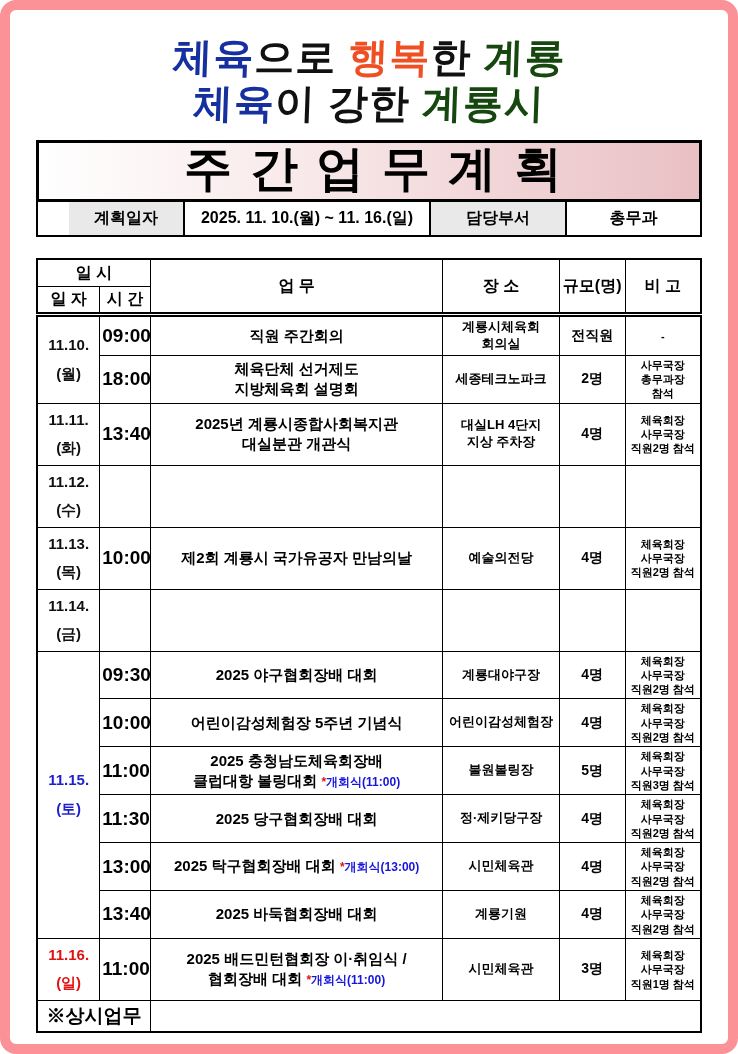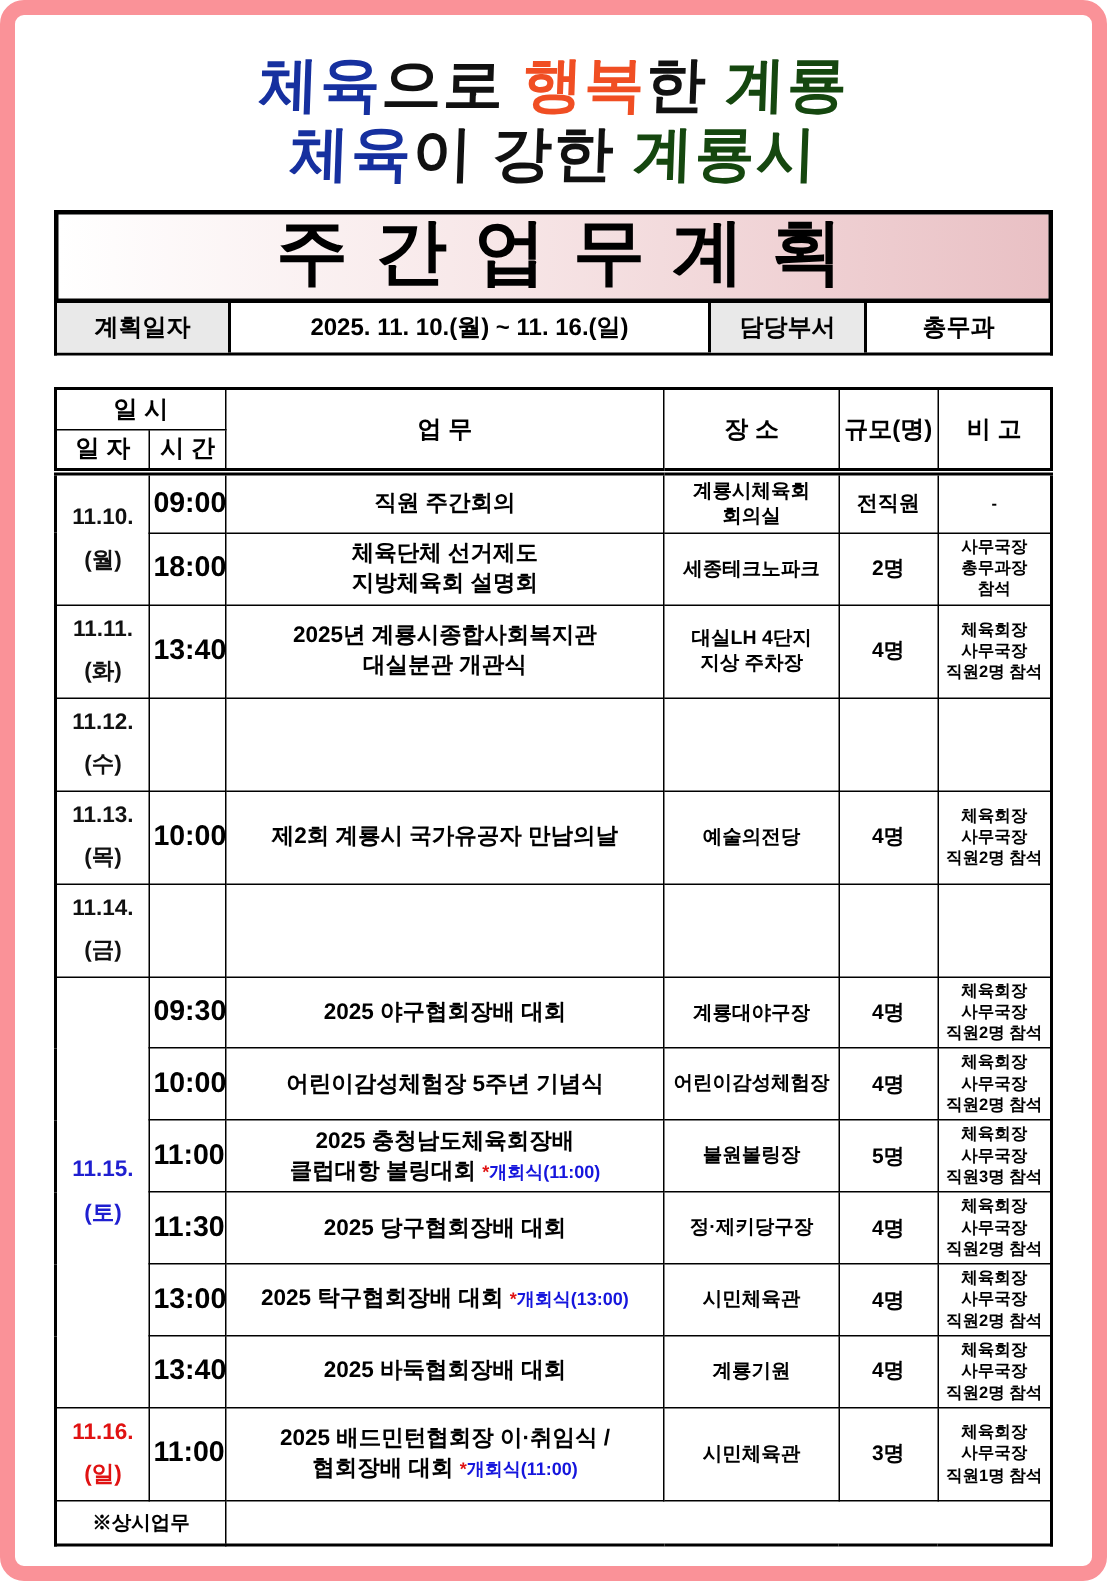--- a/index.html
+++ b/index.html
@@ -19,43 +19,43 @@
   .title-banner {
     margin-top: 14px; border: 3px solid #000000;
     background: linear-gradient(to right, #ffffff 0%, #f7e6e7 45%, #e9c0c4 100%);
     text-align: center; font-size: 48px; font-weight: 900; color: #000;
     letter-spacing: 18px; padding: 1px 0 5px 26px; line-height: 1.05;
   }
   
   .meta-row { display: flex; border: 2.5px solid #000; border-top: 0; }
   .meta-cell { border-left: 2px solid #000; text-align: center;
     font-weight: bold; font-size: 16px; padding: 6px 2px; }
-  .meta-cell:first-child { border-left: 0; }
+  .meta-cell:first-child { border-left: 0; margin-left: 31px; }
   .meta-label { width: 114px; background: #e9e9e9; }
-  .meta-date  { width: 320px; font-weight: 900; }
-  .meta-dept-label { width: 104px; background: #e9e9e9; }
+  .meta-date  { width: 246px; font-weight: 900; }
+  .meta-dept-label { width: 136px; background: #e9e9e9; }
   .meta-dept  { flex: 1; }
   
   table.sched { width: 100%; border-collapse: collapse; table-layout: fixed;
     margin-top: 21px; border: 2.5px solid #000; }
   .sched th, .sched td { border: 1.6px solid #000; text-align: center;
     vertical-align: middle; padding: 2px 2px; white-space: pre-line; }
   .sched thead th { font-size: 16px; font-weight: bold; padding: 2px 0; height: 27px; }
   .hdr-dbl { border-bottom: 5px double #000 !important; }
   .th-size { font-size: 15px; }
   .day-cell  { font-size: 15px; font-weight: bold; line-height: 1.9; }
   .time-cell { font-size: 19px; font-weight: bold; height: 40px; }
   .task-cell { font-size: 15px; font-weight: bold; line-height: 1.35; }
   .place-cell{ font-size: 13px; font-weight: bold; line-height: 1.3; }
   .size-cell { font-size: 14px; font-weight: bold; }
   .note-cell { font-size: 11px; font-weight: bold; line-height: 1.3; padding: 2px 1px; }
   .star-note { font-size: 12px; font-weight: bold; white-space: nowrap; }
   .star-ast  { color: #e01212; }
   .star-rest { color: #1515dd; }
-  .const-cell { font-size: 13px; font-weight: bold; height: 30px; }
+  .const-cell { font-size: 19px; font-weight: bold; height: 30px; }
   
   .footer-logo { display: flex; justify-content: center; align-items: baseline;
     margin-top: 10px; }
   .footer-logo .f0 { font-size: 46px; font-weight: 900; transform: skewX(-4deg); }
   .footer-logo .f2 { font-size: 58px; font-weight: 900; letter-spacing: 2px;
     font-family: "DejaVu Sans", sans-serif; }
   .footer-logo .f3 { font-size: 46px; font-weight: 900; transform: skewX(-3deg); }
   .heart-icon { width: 34px; height: 34px; margin-left: -4px; position: relative;
     top: -14px; align-self: center; }
 </style>

